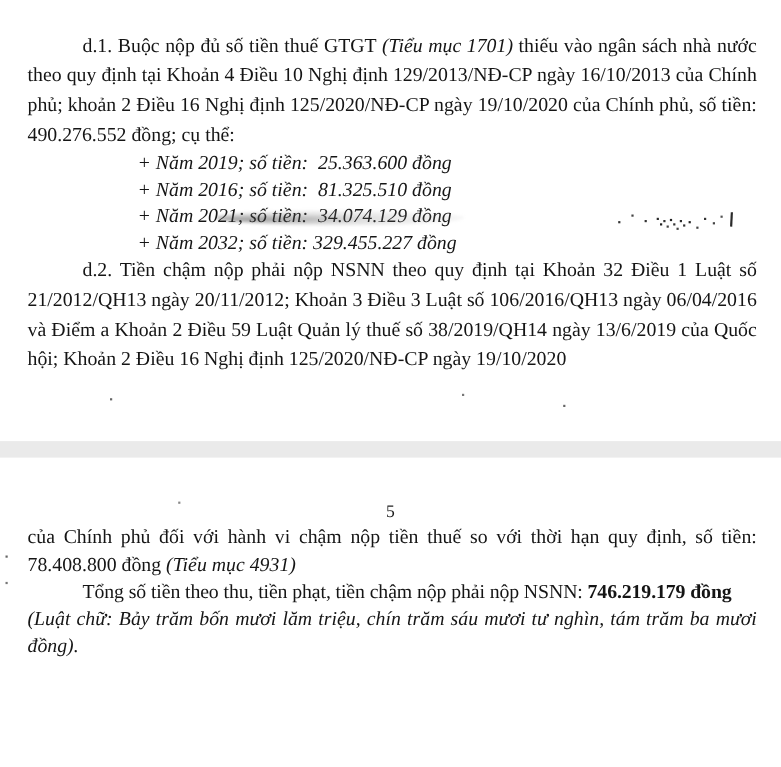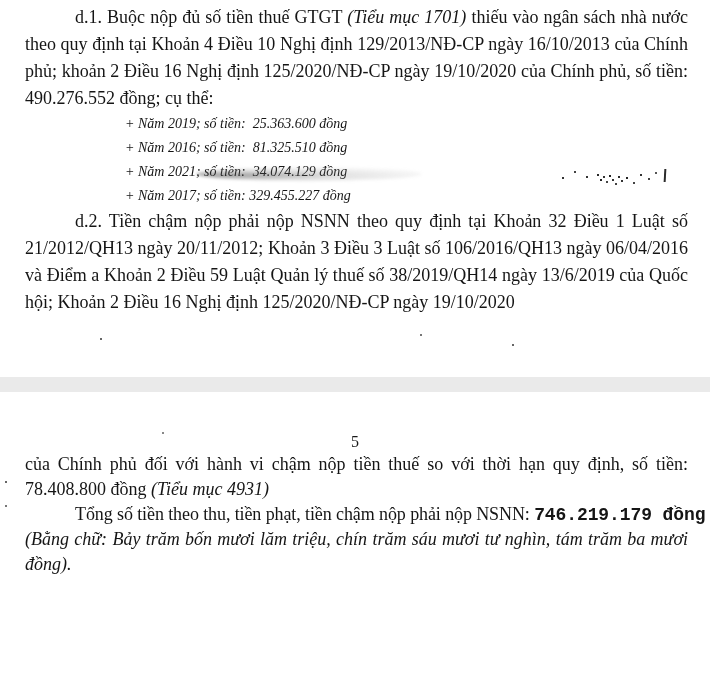--- a/index.html
+++ b/index.html
@@ -1,31 +1,32 @@
 <!DOCTYPE html>
 <html><head>
 <meta charset="utf-8">
 <style>
   html,body { margin:0; padding:0; background:#ffffff; }
   .page {
     position:relative; width:710px; height:588px; overflow:hidden;
     background:#ffffff; color:#151515;
     font-family:"Liberation Serif","DejaVu Serif",serif;
+    margin-top:24px;
   }
   .block { position:absolute; left:25px; width:663px; }
   .block.top { top:4px; }
   .block.bottom { top:452px; }
   p.para { margin:0; font-size:18px; line-height:27px; text-align:justify; }
   .block.bottom p.para { line-height:24.8px; }
   .indent { text-indent:50px; }
   .ital { font-style:italic; }
-  .year-list { margin-left:100px; font-style:italic; font-size:14px; line-height:24px; }
+  .year-list { margin-left:100px; font-style:italic; font-size:18px; line-height:24px; }
   .year-list div { white-space:pre; }
   .total-line { font-size:17px; white-space:nowrap; letter-spacing:-0.1px; }
-  .total-line b { font-weight:bold;font-family:Liberation Mono, monospace; }
+  .total-line b { font-weight:bold; }
   .page-break {
     position:absolute; left:0; top:377px; width:710px; height:15px;
     background:#eaeaea;
   }
   .page-num {
     position:absolute; left:0; top:432px; width:710px;
     text-align:center; font-size:16px; line-height:20px; color:#1a1a1a;
   }
   
   .smudge {
@@ -65,37 +66,37 @@
 
 <div class="page">
 
   <section class="block top">
     <p class="para indent"><span>d.1. Buộc nộp đủ số tiền thuế GTGT </span><span class="ital">(Tiểu mục 1701)</span><span> thiếu vào ngân sách nhà nước theo quy định tại Khoản 4 Điều 10 Nghị định 129/2013/NĐ-CP ngày 16/10/2013 của Chính phủ; khoản 2 Điều 16 Nghị định 125/2020/NĐ-CP ngày 19/10/2020 của Chính phủ, số tiền: 490.276.552 đồng; cụ thể:</span></p>
 
     <div class="year-list">
         <div>+ Năm 2019; số tiền:  25.363.600 đồng</div>
         <div>+ Năm 2016; số tiền:  81.325.510 đồng</div>
         <div>+ Năm 2021; số tiền:  34.074.129 đồng</div>
-        <div>+ Năm 2017; số tiền: 329.455.227 đồng</div>
+        <div>+ Năm 2032; số tiền: 329.455.227 đồng</div>
       </div>
 
     <p class="para indent">d.2. Tiền chậm nộp phải nộp NSNN theo quy định tại Khoản 32 Điều 1 Luật số 21/2012/QH13 ngày 20/11/2012; Khoản 3 Điều 3 Luật số 106/2016/QH13 ngày 06/04/2016 và Điểm a Khoản 2 Điều 59 Luật Quản lý thuế số 38/2019/QH14 ngày 13/6/2019 của Quốc hội; Khoản 2 Điều 16 Nghị định 125/2020/NĐ-CP ngày 19/10/2020</p>
   </section>
 
   <div class="page-break"></div>
 
   <div class="page-num">5</div>
 
   <section class="block bottom">
     <p class="para"><span>của Chính phủ đối với hành vi chậm nộp tiền thuế so với thời hạn quy định, số tiền: 78.408.800 đồng </span><span class="ital">(Tiểu mục 4931)</span></p>
 
 
     <p class="para indent total-line"><span>Tổng số tiền theo thu, tiền phạt, tiền chậm nộp phải nộp NSNN: </span><b>746.219.179 đồng</b></p>
 
-    <p class="para ital">(Bằng chữ: Bảy trăm bốn mươi lăm triệu, chín trăm sáu mươi tư nghìn, tám trăm ba mươi đồng).</p>
+    <p class="para ital">(Luật chữ: Bảy trăm bốn mươi lăm triệu, chín trăm sáu mươi tư nghìn, tám trăm ba mươi đồng).</p>
   </section>
 
   <span class="smudge"></span>
   <span class="speckles"></span>
   <span class="dash"></span>
   <span class="dots"></span>
   <span class="frags"></span>
 
 </div>
 

